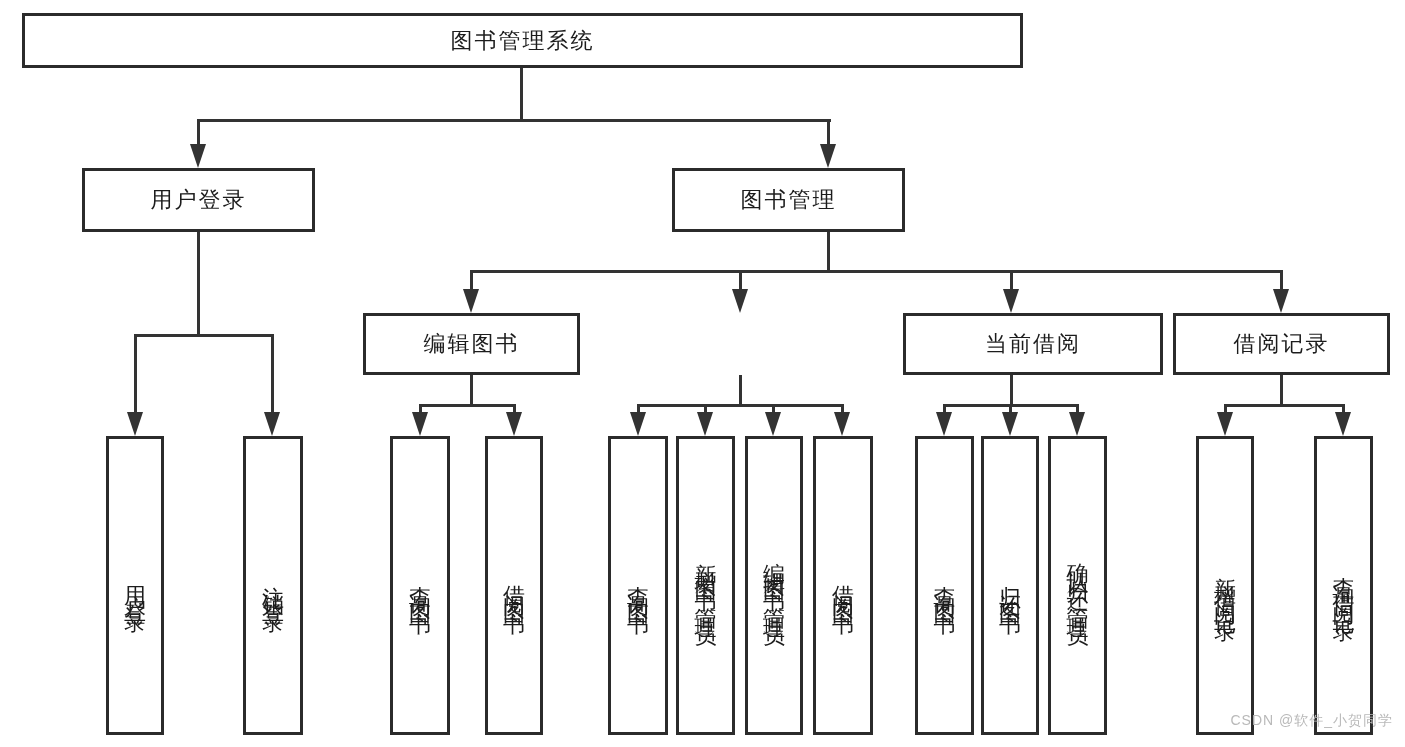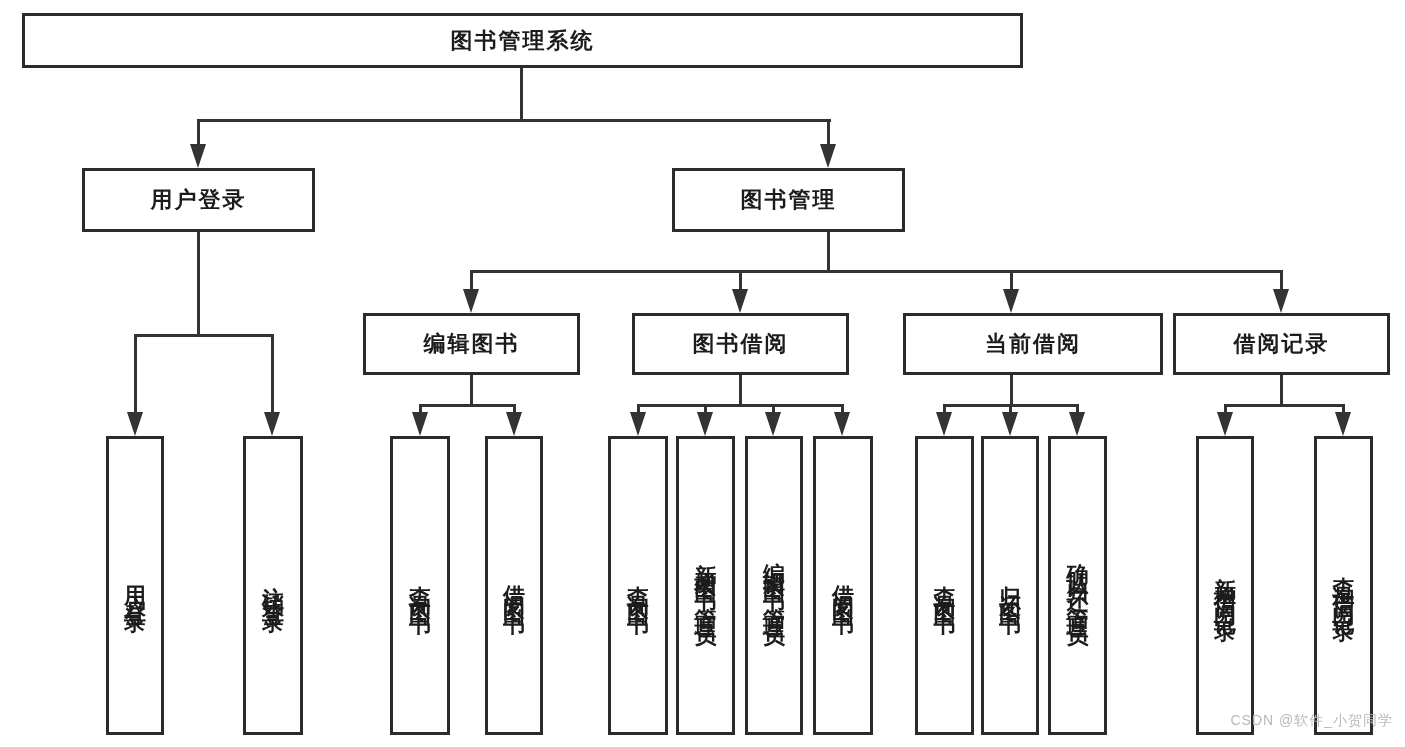--- a/index.html
+++ b/index.html
@@ -11,21 +11,21 @@
   }
   html,body{margin:0;padding:0;background:var(--bg);}
   #canvas{
     position:relative;width:1405px;height:747px;background:var(--bg);
     font-family:"Liberation Sans", sans-serif;overflow:hidden;
   }
   .node{
     position:absolute;box-sizing:border-box;background:var(--bg);
     border:3px solid var(--border);color:var(--text);
     display:flex;align-items:center;justify-content:center;
-    font-size:22px;letter-spacing:2px;text-align:right;font-weight:bold;
+    font-size:22px;letter-spacing:2px;text-align:right;
   }
   .vnode{
     writing-mode:vertical-rl;
     letter-spacing:9px;
     line-height:1;
     font-size:22px;
   }
   .vline{position:absolute;width:3px;background:var(--line);}
   .hline{position:absolute;height:3px;background:var(--line);}
   .arrow{
@@ -69,21 +69,20 @@
   <div class="vline" style="left:470px;top:270px;height:22px"></div>
   <div class="arrow" style="left:463px;top:289px"></div>
   <div class="vline" style="left:739px;top:270px;height:22px"></div>
   <div class="arrow" style="left:732px;top:289px"></div>
   <div class="vline" style="left:1010px;top:270px;height:22px"></div>
   <div class="arrow" style="left:1003px;top:289px"></div>
   <div class="vline" style="left:1280px;top:270px;height:22px"></div>
   <div class="arrow" style="left:1273px;top:289px"></div>
 
   <div class="node" style="left:363px;top:313px;width:217px;height:62px">编辑图书</div>
-  <div class="node" style="left:632px;top:313px;width:217px;height:62px">图书借阅</div>
   <div class="node" style="left:903px;top:313px;width:260px;height:62px">当前借阅</div>
   <div class="node" style="left:1173px;top:313px;width:217px;height:62px">借阅记录</div>
 
   <div class="vline" style="left:470px;top:375px;height:31px"></div>
   <div class="hline" style="left:419px;top:404px;width:97px"></div>
   <div class="vline" style="left:419px;top:404px;height:12px"></div>
   <div class="arrow" style="left:412px;top:412px"></div>
   <div class="vline" style="left:513px;top:404px;height:12px"></div>
   <div class="arrow" style="left:506px;top:412px"></div>
 

